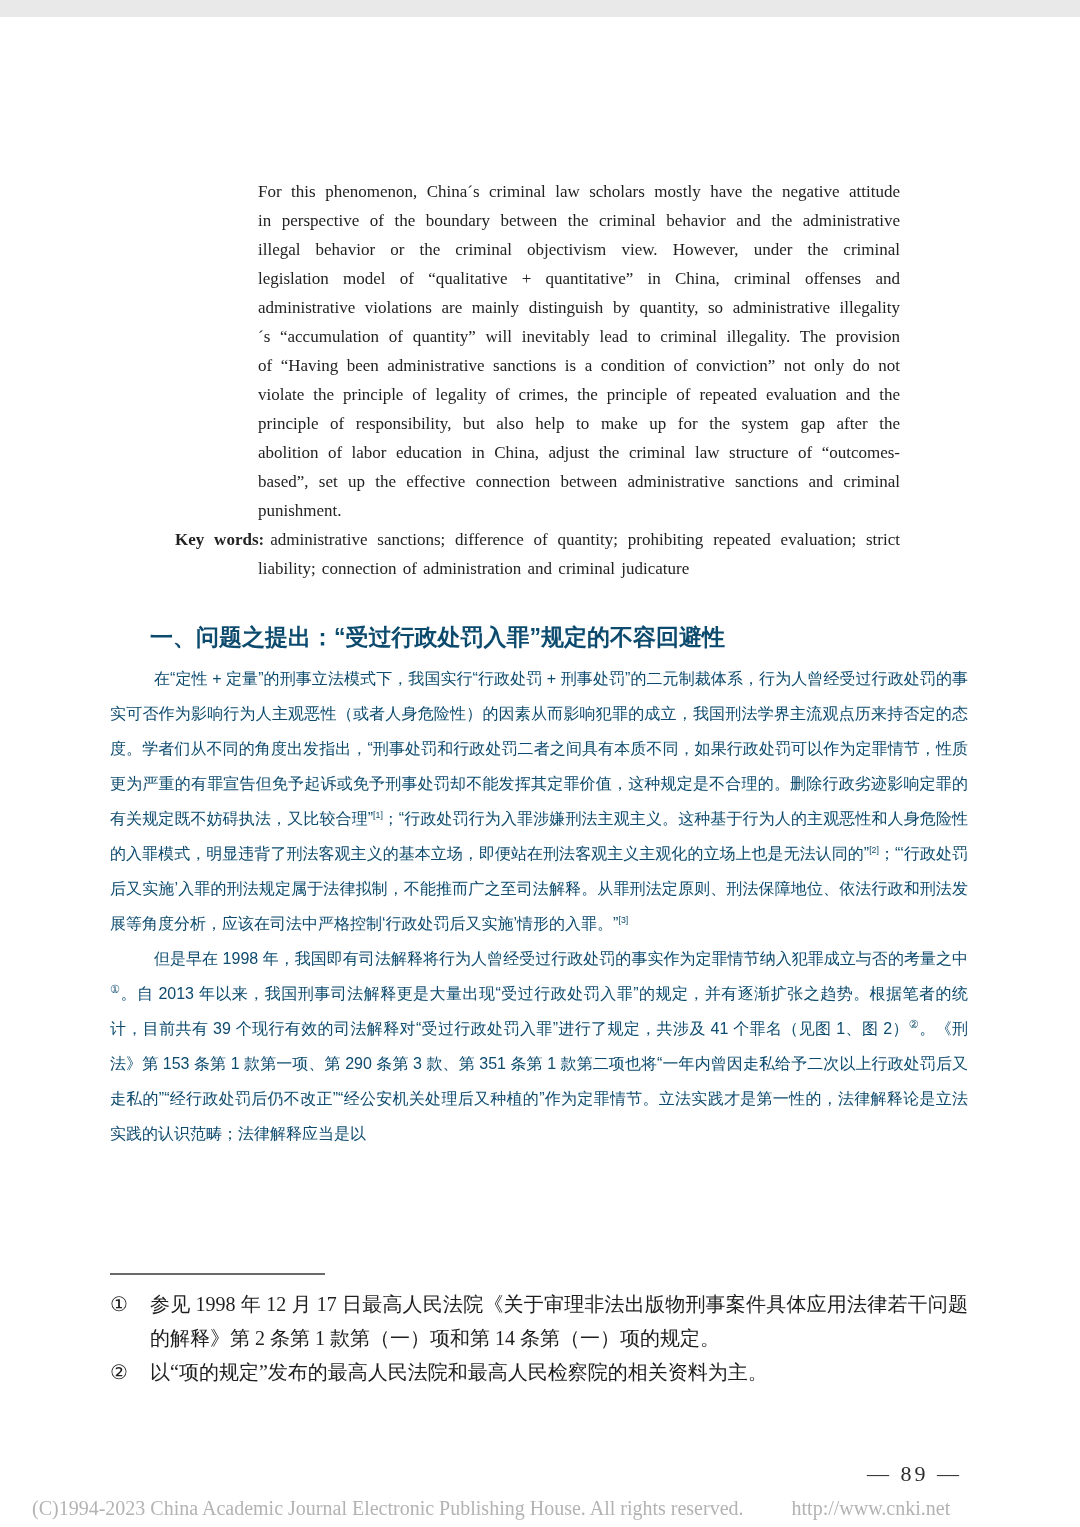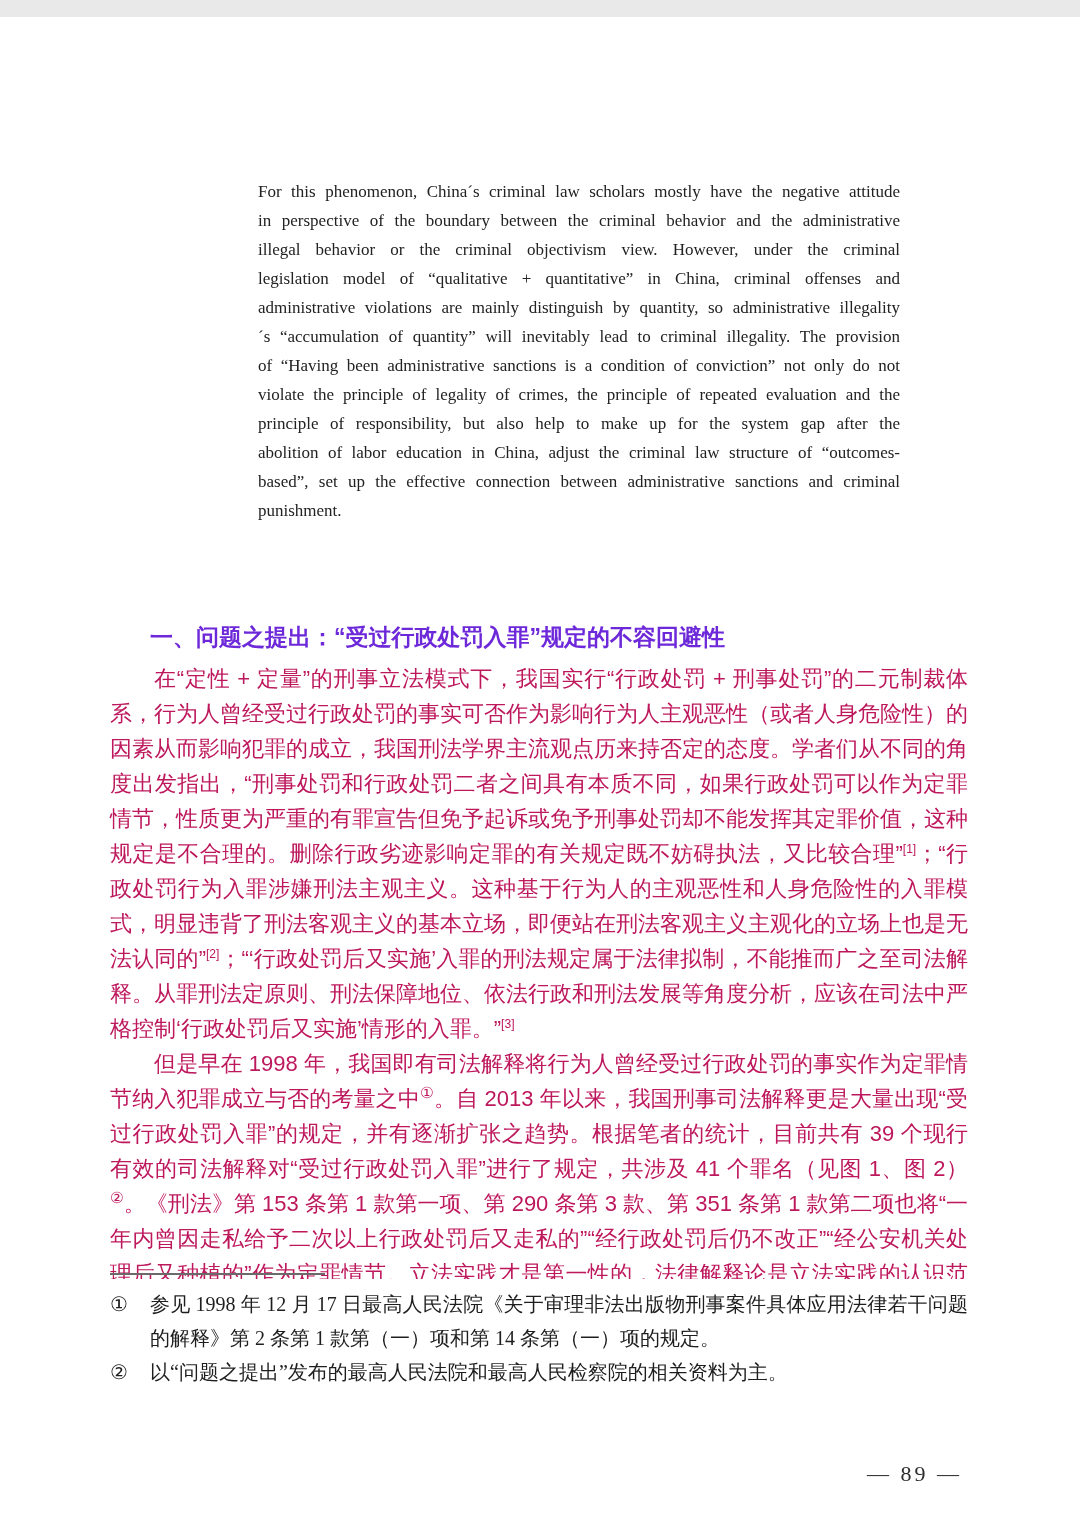--- a/index.html
+++ b/index.html
@@ -37,28 +37,28 @@
   
   .main-block{
     position:absolute;top:602px;left:0;right:0;
     height:660px;overflow:hidden;
   }
   .section-heading{
     margin:0 112px 6px 110px;
     text-indent:40px;
     font-size:23px;font-weight:bold;
     line-height:36px;
-    color:#6d28d9;
+    color:#0c4a6e;
   }
   .para{
     margin:0 112px 0 110px;
-    font-size:22px;line-height:35px;
+    font-size:16px;line-height:35px;
     text-align:justify;
     text-indent:44px;
-    color:#be185d;
+    color:#0c4a6e;
   }
   .ref-sup{
     font-size:0.55em;
     vertical-align:super;
     line-height:0;
     letter-spacing:0;
   }
   .ref-circ{
     font-size:0.7em;
     vertical-align:super;
@@ -98,36 +98,42 @@
   }
   .footer-url{margin-left:48px;}
 </style>
 </head>
 <body>
 
 <div class="page">
 
   <section class="top-block">
     <p class="abstract">For this phenomenon, China´s criminal law scholars mostly have the negative attitude in perspective of the boundary between the criminal behavior and the administrative illegal behavior or the criminal objectivism view. However, under the criminal legislation model of “qualitative + quantitative” in China, criminal offenses and administrative violations are mainly distinguish by quantity, so administrative illegality´s “accumulation of quantity” will inevitably lead to criminal illegality. The provision of “Having been administrative sanctions is a condition of conviction” not only do not violate the principle of legality of crimes, the principle of repeated evaluation and the principle of responsibility, but also help to make up for the system gap after the abolition of labor education in China, adjust the criminal law structure of “outcomes-based”, set up the effective connection between administrative sanctions and criminal punishment.</p>
+    <p class="keywords">
+      <span class="kw-label">Key words:</span><span>administrative sanctions; difference of quantity; prohibiting repeated evaluation; strict liability; connection of administration and criminal judicature</span>
+    </p>
   </section>
 
   <section class="main-block">
     <h2 class="section-heading">一、问题之提出：“受过行政处罚入罪”规定的不容回避性</h2>
     <p class="para">在“定性 + 定量”的刑事立法模式下，我国实行“行政处罚 + 刑事处罚”的二元制裁体系，行为人曾经受过行政处罚的事实可否作为影响行为人主观恶性（或者人身危险性）的因素从而影响犯罪的成立，我国刑法学界主流观点历来持否定的态度。学者们从不同的角度出发指出，“刑事处罚和行政处罚二者之间具有本质不同，如果行政处罚可以作为定罪情节，性质更为严重的有罪宣告但免予起诉或免予刑事处罚却不能发挥其定罪价值，这种规定是不合理的。删除行政劣迹影响定罪的有关规定既不妨碍执法，又比较合理”<span class="ref-sup">[1]</span>；“行政处罚行为入罪涉嫌刑法主观主义。这种基于行为人的主观恶性和人身危险性的入罪模式，明显违背了刑法客观主义的基本立场，即便站在刑法客观主义主观化的立场上也是无法认同的”<span class="ref-sup">[2]</span>；“‘行政处罚后又实施’入罪的刑法规定属于法律拟制，不能推而广之至司法解释。从罪刑法定原则、刑法保障地位、依法行政和刑法发展等角度分析，应该在司法中严格控制‘行政处罚后又实施’情形的入罪。”<span class="ref-sup">[3]</span></p>
     <p class="para">但是早在 1998 年，我国即有司法解释将行为人曾经受过行政处罚的事实作为定罪情节纳入犯罪成立与否的考量之中<span class="ref-circ">①</span>。自 2013 年以来，我国刑事司法解释更是大量出现“受过行政处罚入罪”的规定，并有逐渐扩张之趋势。根据笔者的统计，目前共有 39 个现行有效的司法解释对“受过行政处罚入罪”进行了规定，共涉及 41 个罪名（见图 1、图 2）<span class="ref-circ">②</span>。《刑法》第 153 条第 1 款第一项、第 290 条第 3 款、第 351 条第 1 款第二项也将“一年内曾因走私给予二次以上行政处罚后又走私的”“经行政处罚后仍不改正”“经公安机关处理后又种植的”作为定罪情节。立法实践才是第一性的，法律解释论是立法实践的认识范畴；法律解释应当是以</p>
   </section>
 
   <section class="footnote-block">
     <div class="fn-rule"></div>
     <div class="footnote">
       <span class="fn-marker">①</span>
       <span class="fn-text">参见 1998 年 12 月 17 日最高人民法院《关于审理非法出版物刑事案件具体应用法律若干问题的解释》第 2 条第 1 款第（一）项和第 14 条第（一）项的规定。</span>
     </div>
     <div class="footnote">
       <span class="fn-marker">②</span>
-      <span class="fn-text">以“问题之提出”发布的最高人民法院和最高人民检察院的相关资料为主。</span>
+      <span class="fn-text">以“项的规定”发布的最高人民法院和最高人民检察院的相关资料为主。</span>
     </div>
   </section>
 
   <div class="page-number">— 89 —</div>
 
+  <div class="footer">
+    <span>(C)1994-2023 China Academic Journal Electronic Publishing House. All rights reserved.</span><span class="footer-url">http://www.cnki.net</span>
+  </div>
 
 </div>
 
 </body></html>

